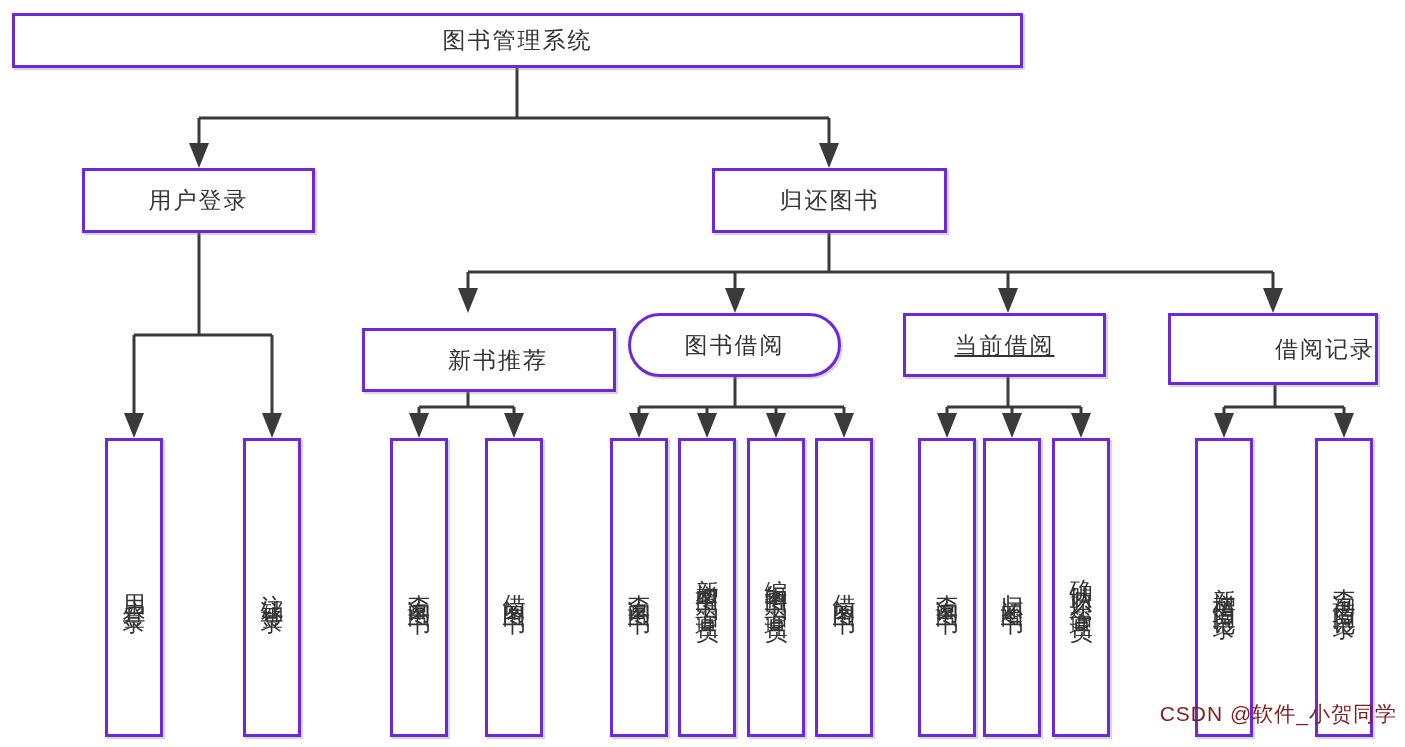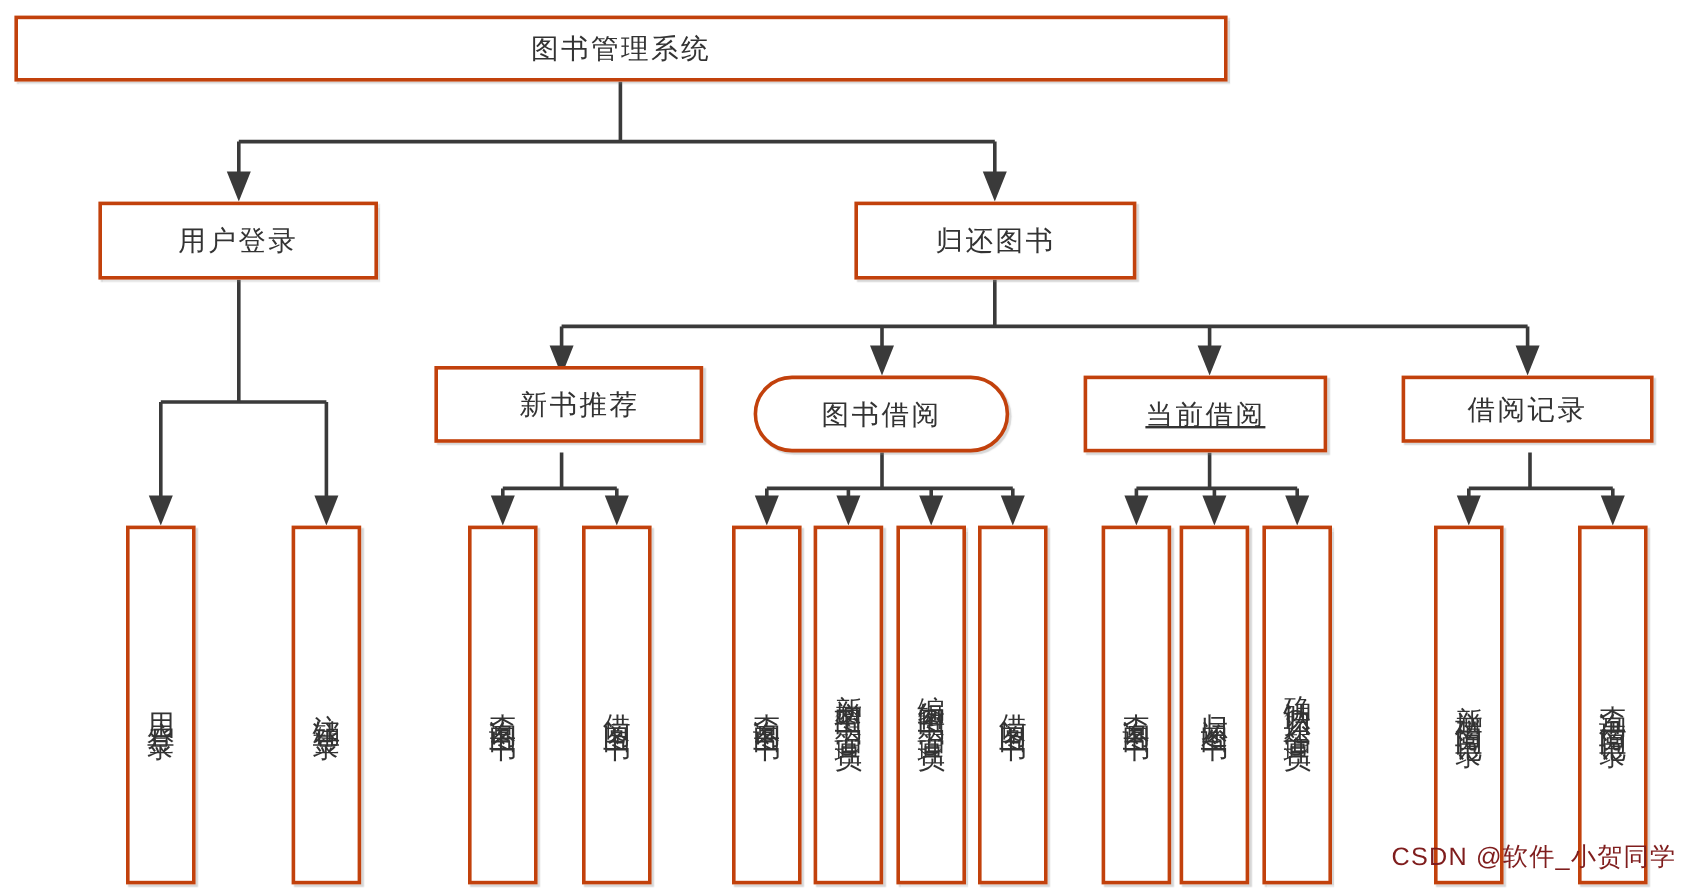--- a/index.html
+++ b/index.html
@@ -15,40 +15,40 @@
   .connector-layer {
     position: absolute;
     left: 0; top: 0;
     width: 1405px; height: 747px;
     z-index: 1;
   }
   .node {
     position: absolute;
     box-sizing: border-box;
     background: #ffffff;
-    border: 3px solid #c2410c;
+    border: 3px solid #6d28d9;
     display: flex;
     align-items: center;
     justify-content: center;
     z-index: 2;
     box-shadow: 2px 2px 1px rgba(140,140,140,0.35);
   }
   .h-label {
     font-size: 23px;
     letter-spacing: 2px;
     white-space: nowrap;
     color: #333333;
   }
   .root-box   { left: 12px;  top: 13px;  width: 1011px; height: 55px; }
   .l2-login   { left: 82px;  top: 168px; width: 233px;  height: 65px; }
   .l2-mgmt    { left: 712px; top: 168px; width: 235px;  height: 65px; }
-  .l3-recommend { left: 362px;  top: 305px; width: 224px; height: 64px; padding-left: 18px; }
+  .l3-recommend { left: 362px;  top: 328px; width: 254px; height: 64px; padding-left: 18px; }
   .l3-borrow    { left: 628px;  top: 313px; width: 213px; height: 64px; border-radius: 32px; }
   .l3-current   { left: 903px;  top: 313px; width: 203px; height: 64px; text-decoration: underline; }
-  .l3-records   { left: 1168px; top: 313px; width: 210px; height: 56px; }
+  .l3-records   { left: 1168px; top: 313px; width: 210px; height: 72px; justify-content: flex-end; }
   .leaf {
     top: 438px;
     width: 58px;
     height: 299px;
   }
   .leaf .v-label {
     writing-mode: vertical-rl;
     text-orientation: mixed;
     font-size: 23px;
     letter-spacing: 6px;

